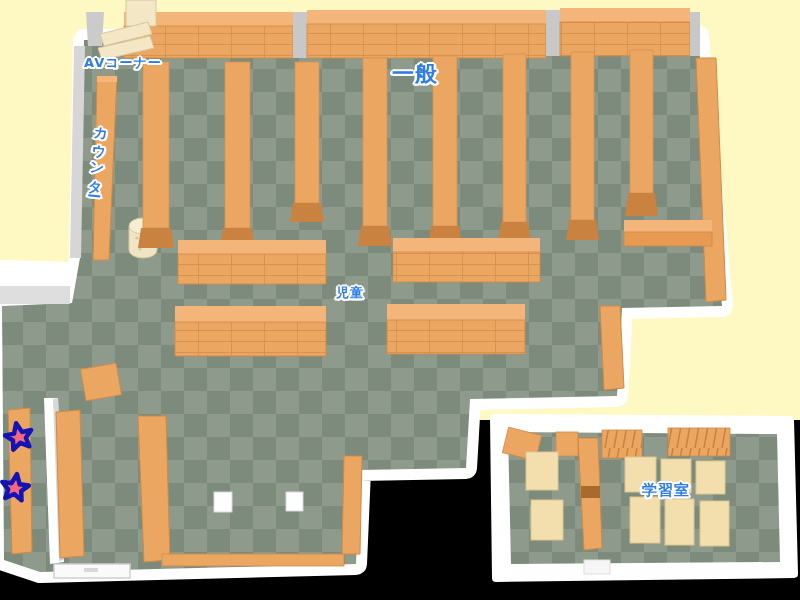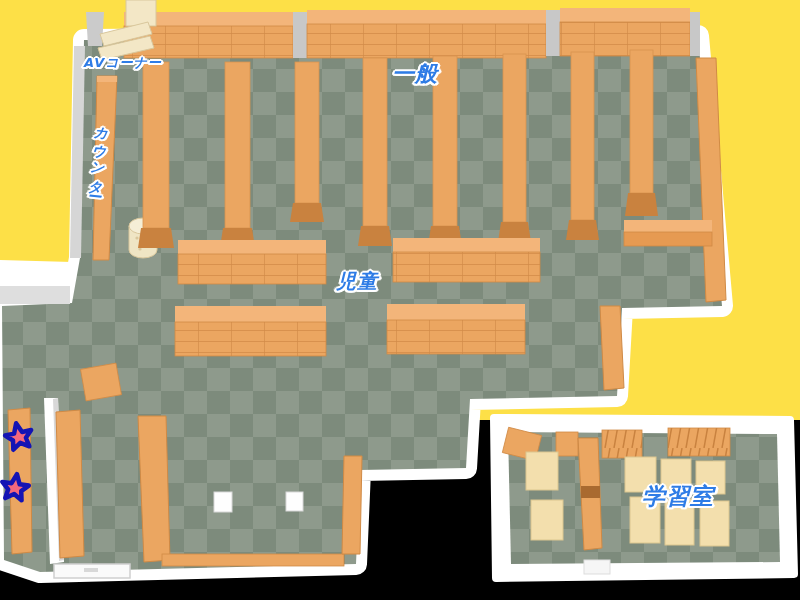--- a/index.html
+++ b/index.html
@@ -1,39 +1,39 @@
 <!DOCTYPE html>
 <html><head>
 <meta charset="utf-8">
 <style>
   html,body{margin:0;padding:0;background:#000;width:800px;height:600px;overflow:hidden;}
-  .stage{position:relative;width:800px;height:420px;background:#fde047;font-family:"DejaVu Sans",sans-serif;font-style:italic;}
+  .stage{position:relative;width:800px;height:420px;background:#fef9c3;font-family:"DejaVu Sans",sans-serif;}
   svg{position:absolute;left:0;top:0;}
   .maplabel{
     position:absolute;
     font-family:"DejaVu Sans",sans-serif;
     font-weight:700;
     color:#2e7ce6;
     white-space:nowrap;
     letter-spacing:1px;
     text-shadow:
       2px 0 0 #fff,-2px 0 0 #fff,0 2px 0 #fff,0 -2px 0 #fff,
       1.5px 1.5px 0 #fff,-1.5px 1.5px 0 #fff,1.5px -1.5px 0 #fff,-1.5px -1.5px 0 #fff,
       2.5px 1px 0 #fff,-2.5px 1px 0 #fff;
   }
   .lbl-av{left:84px;top:54px;font-size:13px;}
   .lbl-general{left:392px;top:59px;font-size:22px;}
   .lbl-counter{
     left:94px;top:116px;font-size:14px;letter-spacing:2px;
     writing-mode:vertical-rl;text-orientation:upright;
     transform:rotate(6deg);transform-origin:top left;
   }
-  .lbl-children{left:336px;top:268px;font-size:20px;}
+  .lbl-children{left:336px;top:284px;font-size:13px;}
   .lbl-comic{left:584px;top:269px;font-size:15px;}
-  .lbl-study{left:610px;top:481px;font-size:23px;padding-left:32px;}
+  .lbl-study{left:610px;top:481px;font-size:15px;padding-left:32px;}
 </style>
 </head>
 <body>
 
 <div class="stage">
 <svg width="800" height="600" viewBox="0 0 800 600">
   <defs>
     <pattern id="checker" width="46" height="46" patternUnits="userSpaceOnUse">
       <rect width="46" height="46" fill="#8e9a8c"></rect>
       <rect x="0" y="0" width="23" height="23" fill="#7d8b7c"></rect>

